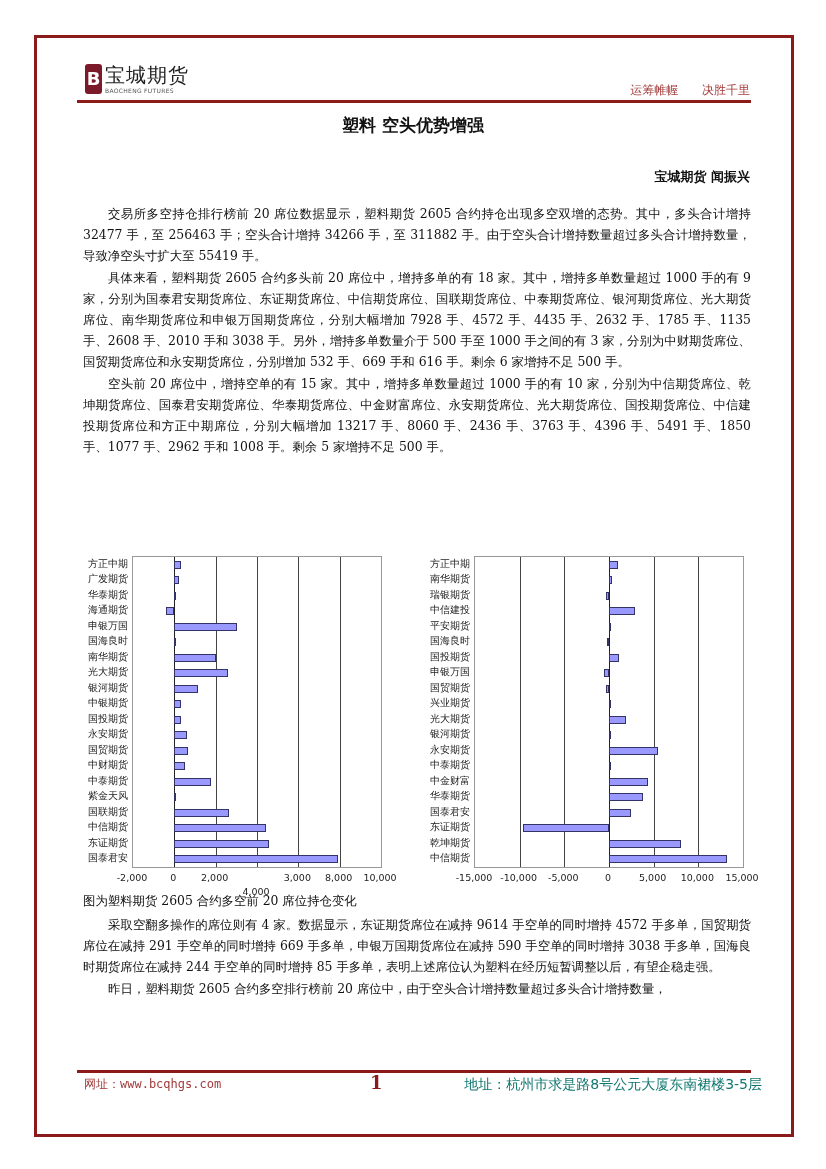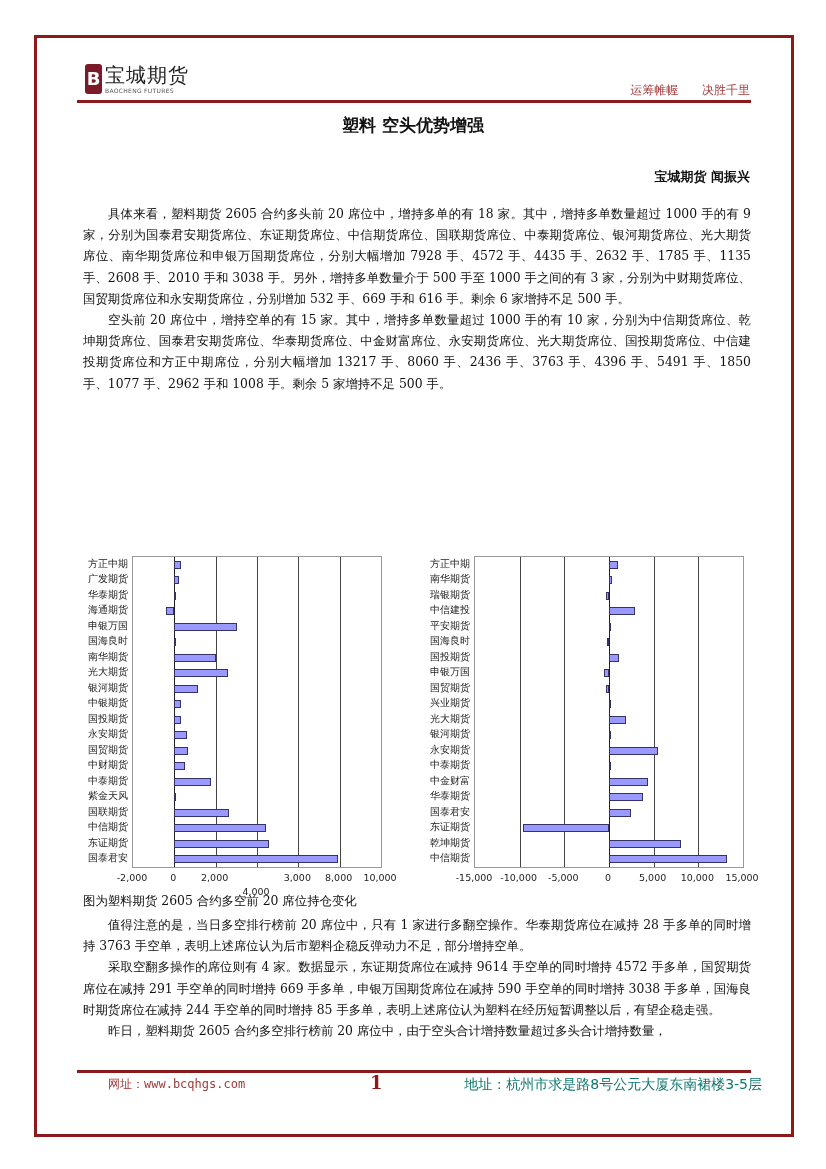--- a/index.html
+++ b/index.html
@@ -23,21 +23,21 @@
   .body-text p { margin: 0; text-indent: 25px; }
   .chart { position: absolute; }
   .chart .plot { position: absolute; border: 1px solid #999; background: #fff; }
   .chart .gl { position: absolute; top: 0; bottom: 0; width: 1px; background: #444; }
   .chart .zero { position: absolute; top: 0; bottom: 0; width: 1px; background: #222; }
   .chart .bar { position: absolute; height: 6px; background: #9999ff; border: 1px solid #333366; box-sizing: border-box; }
   .chart .cat { position: absolute; font-size: 10px; font-family: "DejaVu Sans", sans-serif; text-align: right; white-space: nowrap; color: #222; }
   .chart .tick { position: absolute; font-size: 9.5px; font-family: "DejaVu Sans", sans-serif; color: #222; white-space: nowrap; transform: translateX(-50%); }
   .caption { position: absolute; left: 83px; top: 893px; font-size: 12.4px; }
   .rule-bot { position: absolute; left: 77px; top: 1070px; width: 674px; height: 3px; background: #8b1a1a; }
-  .footer-left { position: absolute; left: 84px; top: 1076px; font-size: 12px; color: #a23b3b; font-family: "DejaVu Sans Mono", monospace; margin-left: 24px; }
+  .footer-left { position: absolute; left: 84px; top: 1076px; font-size: 12px; color: #a23b3b; font-family: "DejaVu Sans Mono", monospace; }
   .footer-page { position: absolute; left: 370px; top: 1072px; font-size: 18px; font-weight: bold; color: #8b1a1a; }
   .footer-right { position: absolute; right: 64px; top: 1076px; font-size: 14px; color: #0f766e; font-family: "DejaVu Sans", sans-serif; }
 </style>
 </head>
 <body>
 
 <div class="frame"></div>
 
 <div class="logo">
   <div class="logo-mark">B</div>
@@ -47,20 +47,21 @@
 <div class="slogan">
   <span>运筹帷幄</span>
   <span>决胜千里</span>
 </div>
 <div class="rule-top"></div>
 
 <div class="title">塑料 空头优势增强</div>
 <div class="author">宝城期货 闻振兴</div>
 
 <div class="body-text" style="top:203px;">
+  <p>交易所多空持仓排行榜前 20 席位数据显示，塑料期货 2605 合约持仓出现多空双增的态势。其中，多头合计增持 32477 手，至 256463 手；空头合计增持 34266 手，至 311882 手。由于空头合计增持数量超过多头合计增持数量，导致净空头寸扩大至 55419 手。</p>
   <p>具体来看，塑料期货 2605 合约多头前 20 席位中，增持多单的有 18 家。其中，增持多单数量超过 1000 手的有 9 家，分别为国泰君安期货席位、东证期货席位、中信期货席位、国联期货席位、中泰期货席位、银河期货席位、光大期货席位、南华期货席位和申银万国期货席位，分别大幅增加 7928 手、4572 手、4435 手、2632 手、1785 手、1135 手、2608 手、2010 手和 3038 手。另外，增持多单数量介于 500 手至 1000 手之间的有 3 家，分别为中财期货席位、国贸期货席位和永安期货席位，分别增加 532 手、669 手和 616 手。剩余 6 家增持不足 500 手。</p>
   <p>空头前 20 席位中，增持空单的有 15 家。其中，增持多单数量超过 1000 手的有 10 家，分别为中信期货席位、乾坤期货席位、国泰君安期货席位、华泰期货席位、中金财富席位、永安期货席位、光大期货席位、国投期货席位、中信建投期货席位和方正中期席位，分别大幅增加 13217 手、8060 手、2436 手、3763 手、4396 手、5491 手、1850 手、1077 手、2962 手和 1008 手。剩余 5 家增持不足 500 手。</p>
 </div>
 
 <div class="chart" id="chart-long" style="left:78px; top:554px; width:310px; height:332px;">
     <div class="plot" style="left: 54px; top: 2px; width: 248px; height: 310px;">
       <div class="zero" style="left: 41.3333px;"></div>
       <div class="gl" style="left: 82.6667px;"></div>
       <div class="gl" style="left: 124px;"></div>
       <div class="gl" style="left: 165.333px;"></div>
@@ -167,21 +168,20 @@
     <div class="cat" style="left: 0px; width: 50px; top: 235.25px;">华泰期货</div>
     <div class="cat" style="left: 0px; width: 50px; top: 250.75px;">国泰君安</div>
     <div class="cat" style="left: 0px; width: 50px; top: 266.25px;">东证期货</div>
     <div class="cat" style="left: 0px; width: 50px; top: 281.75px;">乾坤期货</div>
     <div class="cat" style="left: 0px; width: 50px; top: 297.25px;">中信期货</div>
   </div>
 
 <div class="caption">图为塑料期货 2605 合约多空前 20 席位持仓变化</div>
 
 <div class="body-text" style="top:914px;">
-  <p>值得注意的是，当日多空排行榜前 20 席位中，只有 1 家进行多翻空操作。华泰期货席位在减持 28 手多单的同时增持 3763 手空单，表明上述席位认为后市塑料企稳反弹动力不足，部分增持空单。</p>
   <p>采取空翻多操作的席位则有 4 家。数据显示，东证期货席位在减持 9614 手空单的同时增持 4572 手多单，国贸期货席位在减持 291 手空单的同时增持 669 手多单，申银万国期货席位在减持 590 手空单的同时增持 3038 手多单，国海良时期货席位在减持 244 手空单的同时增持 85 手多单，表明上述席位认为塑料在经历短暂调整以后，有望企稳走强。</p>
   <p>昨日，塑料期货 2605 合约多空排行榜前 20 席位中，由于空头合计增持数量超过多头合计增持数量，</p>
 </div>
 
 <div class="rule-bot"></div>
 <div class="footer-left">网址：www.bcqhgs.com</div>
 <div class="footer-page">1</div>
 <div class="footer-right">地址：杭州市求是路8号公元大厦东南裙楼3-5层</div>
 
 </body></html>

